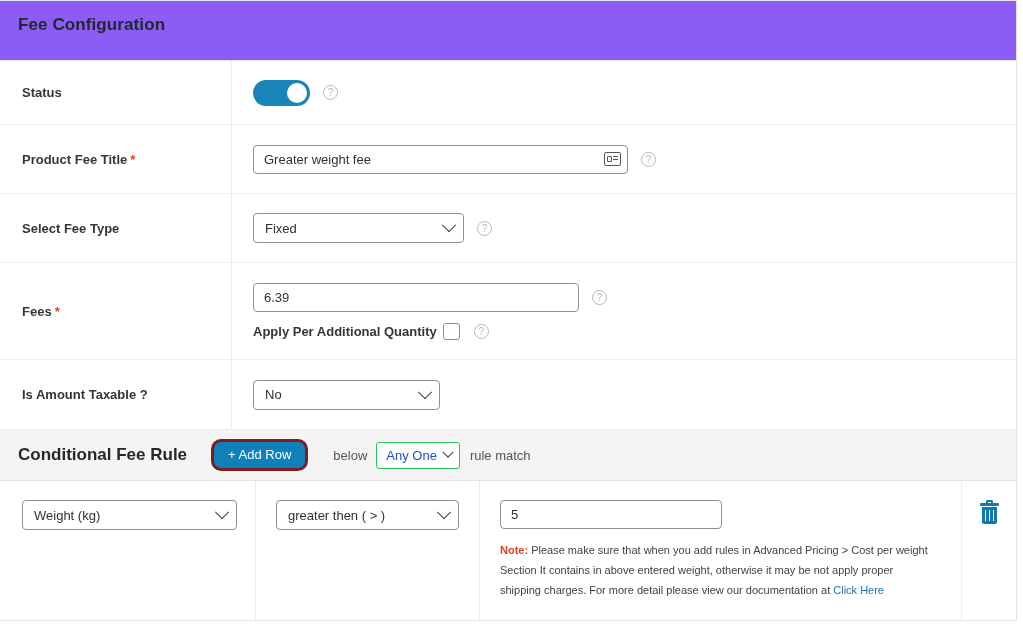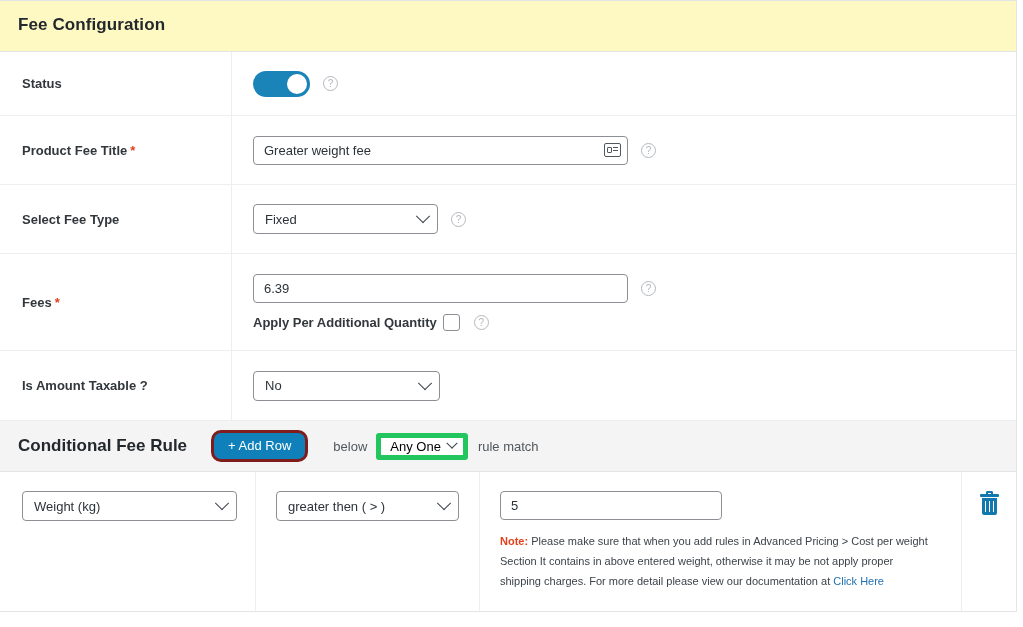--- a/index.html
+++ b/index.html
@@ -22,25 +22,25 @@
     top: 0;
     width: 1017px;
     border: 1px solid #e2e4e7;
     border-left: none;
     background: #fff;
     box-sizing: border-box;
   }
 
   
   .section-header {
-    background: #fef9c3;
+    background: #8b5cf6;
     border-bottom: 1px solid #e2e4e7;
     padding: 14px 0 14px 18px;
     box-sizing: border-box;
-    height: 51px;
+    height: 60px;
   }
   .section-header .title {
     font-size: 17px;
     font-weight: bold;
     color: #23282d;
     letter-spacing: 0.1px;
   }
 
   
   .form-row {
@@ -133,21 +133,21 @@
     border-radius: 4px;
     background: #fff;
     font-size: 13px;
     color: #2c3338;
     padding: 0 10px;
     display: flex;
     align-items: center;
     font-family: "Liberation Sans", sans-serif;
   }
   .input-title { width: 375px; justify-content: space-between; padding-right: 6px;}
-  .input-fees  { width: 375px; }
+  .input-fees  { width: 326px; }
   .input-value { width: 222px; }
 
   
   .card-icon {
     width: 17px;
     height: 14px;
     border: 1.4px solid #50575e;
     border-radius: 2px;
     position: relative;
     flex: none;
@@ -180,21 +180,21 @@
     background: #fff;
     font-size: 13px;
     color: #2c3338;
     padding: 0 9px 0 11px;
     display: flex;
     align-items: center;
     justify-content: space-between;
     font-family: "Liberation Sans", sans-serif;
     cursor: pointer;
   }
-  .sel-feetype { width: 185px; }
+  .sel-feetype { width: 211px; }
   .sel-taxable { width: 187px; }
   .sel-attr    { width: 215px; }
   .sel-cond    { width: 183px; }
   .chev {
     width: 9px; height: 9px;
     border-right: 1.8px solid #3c434a;
     border-bottom: 1.8px solid #3c434a;
     transform: rotate(45deg) translate(-2px,-2px);
     flex: none;
     margin-left: 8px;
@@ -252,25 +252,25 @@
   }
   .below-text, .match-text {
     font-size: 13px;
     color: #50575e;
   }
   .below-text { margin-left: 25px; margin-right: 9px; }
   .match-text { margin-left: 10px; }
   .sel-match {
     height: 27px;
     box-sizing: border-box;
-    border: 5px solid #22c55e;
+    border: 1px solid #22c55e;
     border-radius: 3px;
     background: #fff;
     font-size: 13px;
-    color: #000000;
+    color: #1d4ed8;
     padding: 0 7px 0 9px;
     display: flex;
     align-items: center;
     cursor: pointer;
   }
   .sel-match .chev {
     width: 7px; height: 7px;
     border-right-width: 1.6px;
     border-bottom-width: 1.6px;
     margin-left: 7px;

